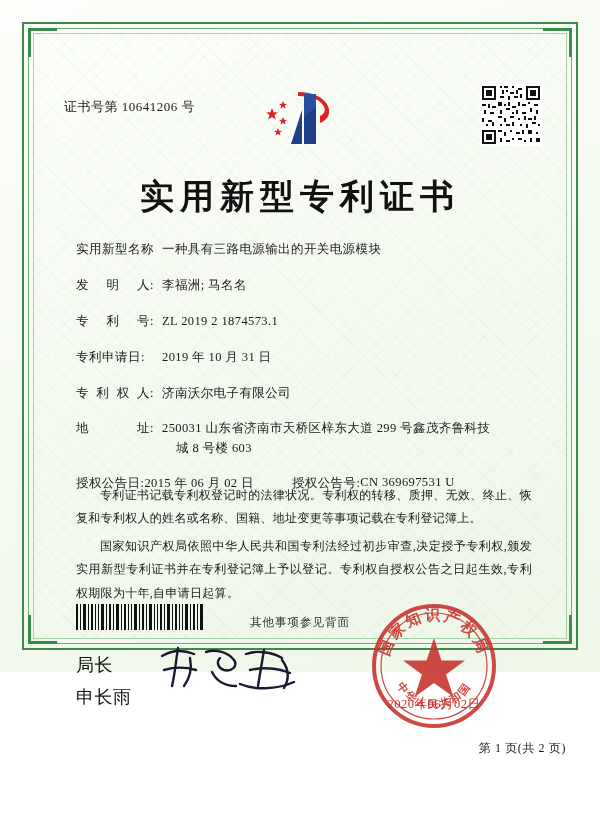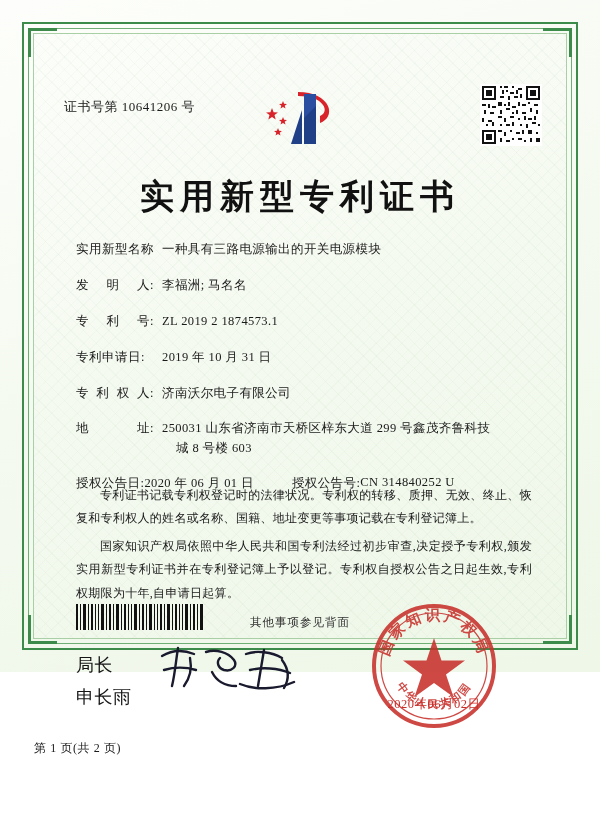--- a/index.html
+++ b/index.html
@@ -226,21 +226,21 @@
     font-size: 12.5px;
     color: #c8302b;
     letter-spacing: 0.5px;
   }
 
   
   .page-no {
     position: absolute;
     left: 0; right: 0;
     top: 706px;
-    text-align: left;
+    text-align: right;
     font-size: 12px;
     color: #1a1a1a;
     letter-spacing: 0.6px;
   }
   .back-note {
     position: absolute;
     left: 0; right: 0;
     bottom: 8px;
     text-align: center;
     font-size: 11.5px;
@@ -410,24 +410,24 @@
           <span>址:</span>
         </div>
         <div class="field-value">
           <span>250031 山东省济南市天桥区梓东大道 299 号鑫茂齐鲁科技</span>
           <span class="sub">城 8 号楼 603</span>
         </div>
       </div>
 
       <div class="row-inline">
         <span class="seg-label">授权公告日:</span>
-        <span class="seg-val">2020 年 06 月 01 日</span>
+        <span class="seg-val">2015 年 06 月 02 日</span>
         <span class="gap"></span>
         <span class="seg-label">授权公告号:</span>
-        <span class="seg-val">CN 314840252 U</span>
+        <span class="seg-val">CN 369697531 U</span>
       </div>
 
     </div>
 
     <div class="paragraphs">
       <p>专利证书记载专利权登记时的法律状况。专利权的转移、质押、无效、终止、恢复和专利权人的姓名或名称、国籍、地址变更等事项记载在专利登记簿上。</p>
       <p>国家知识产权局依照中华人民共和国专利法经过初步审查,决定授予专利权,颁发实用新型专利证书并在专利登记簿上予以登记。专利权自授权公告之日起生效,专利权期限为十年,自申请日起算。</p>
     </div>
 
     <div class="barcode">

